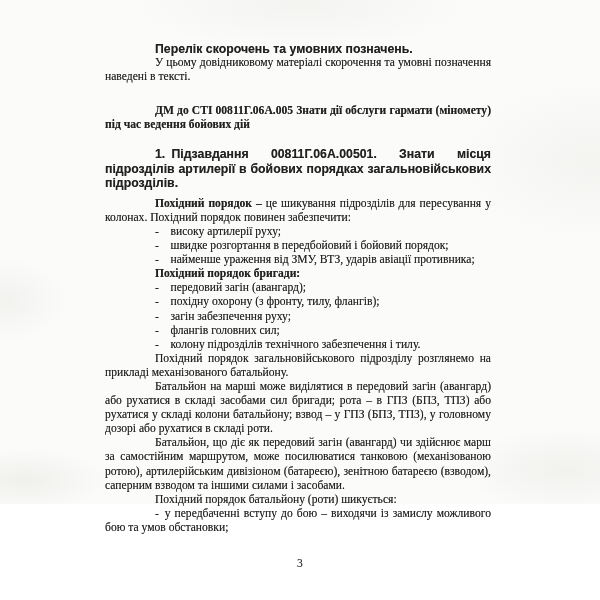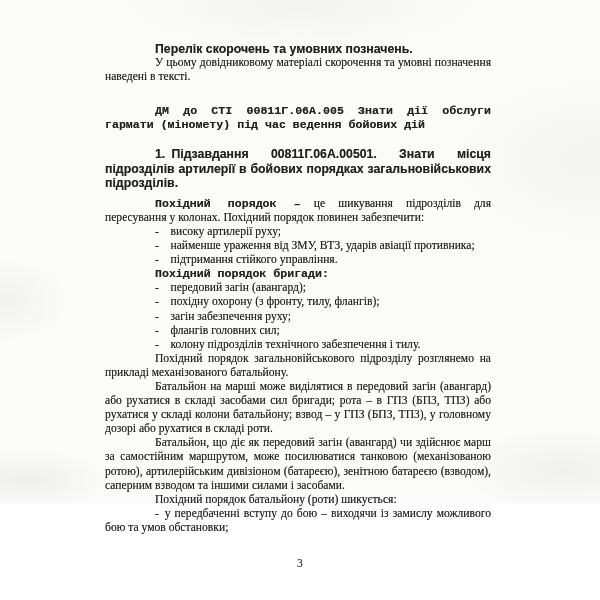--- a/index.html
+++ b/index.html
@@ -31,21 +31,21 @@
     text-align: justify;
     text-shadow: 0 0 0.5px rgba(45,45,45,0.55);
   }
   .column p { margin: 0; }
   .indent { text-indent: 50px; }
   .sans-bold {
     font-family: "Liberation Sans", sans-serif;
     font-weight: bold;
     font-size: 12.3px;
   }
-  .serif-bold { font-weight: bold; font-family: Liberation Mono, monospace; }
+  .serif-bold { font-weight: bold; }
   .gap-lg { margin-top: 20px !important; }
   .gap-md { margin-top: 15px !important; }
   .gap-sm { margin-top: 7px !important; }
   .pagenum {
     position: absolute;
     top: 557px; left: 0; width: 600px;
     text-align: center;
     font-size: 11.6px;
     color: #2b2b2b;
     text-shadow: 0 0 0.5px rgba(45,45,45,0.5);
@@ -62,22 +62,22 @@
     <p class="indent">У цьому довідниковому матеріалі скорочення та умовні позначення наведені в тексті.</p>
 
     <p class="indent serif-bold gap-lg">ДМ до СТІ 00811Г.06А.005 Знати дії обслуги гармати (міномету) під час ведення бойових дій</p>
 
     <p class="indent sans-bold gap-md">1. Підзавдання 00811Г.06А.00501. Знати місця підрозділів артилерії в бойових порядках загальновійськових підрозділів.</p>
 
     <p class="indent gap-sm"><span class="serif-bold">Похідний порядок –</span><span> це шикування підрозділів для пересування у колонах. Похідний порядок повинен забезпечити:</span></p>
 
     <div>
       <p class="indent">- високу артилерії руху;</p>
+      <p class="indent">- швидке розгортання в передбойовий і бойовий порядок;</p>
       <p class="indent">- найменше ураження від ЗМУ, ВТЗ, ударів авіації противника;</p>
-      <p class="indent">- підтримання стійкого управління.</p>
     </div>
 
     <p class="indent serif-bold">Похідний порядок бригади:</p>
 
     <div>
       <p class="indent">- передовий загін (авангард);</p>
       <p class="indent">- похідну охорону (з фронту, тилу, флангів);</p>
       <p class="indent">- загін забезпечення руху;</p>
       <p class="indent">- флангів головних сил;</p>
       <p class="indent">- колону підрозділів технічного забезпечення і тилу.</p>

